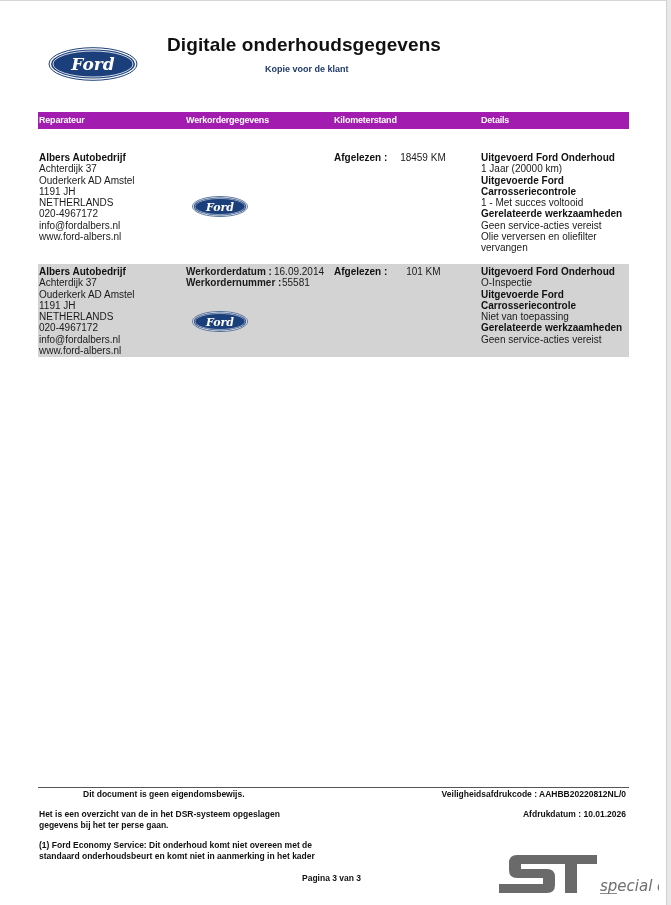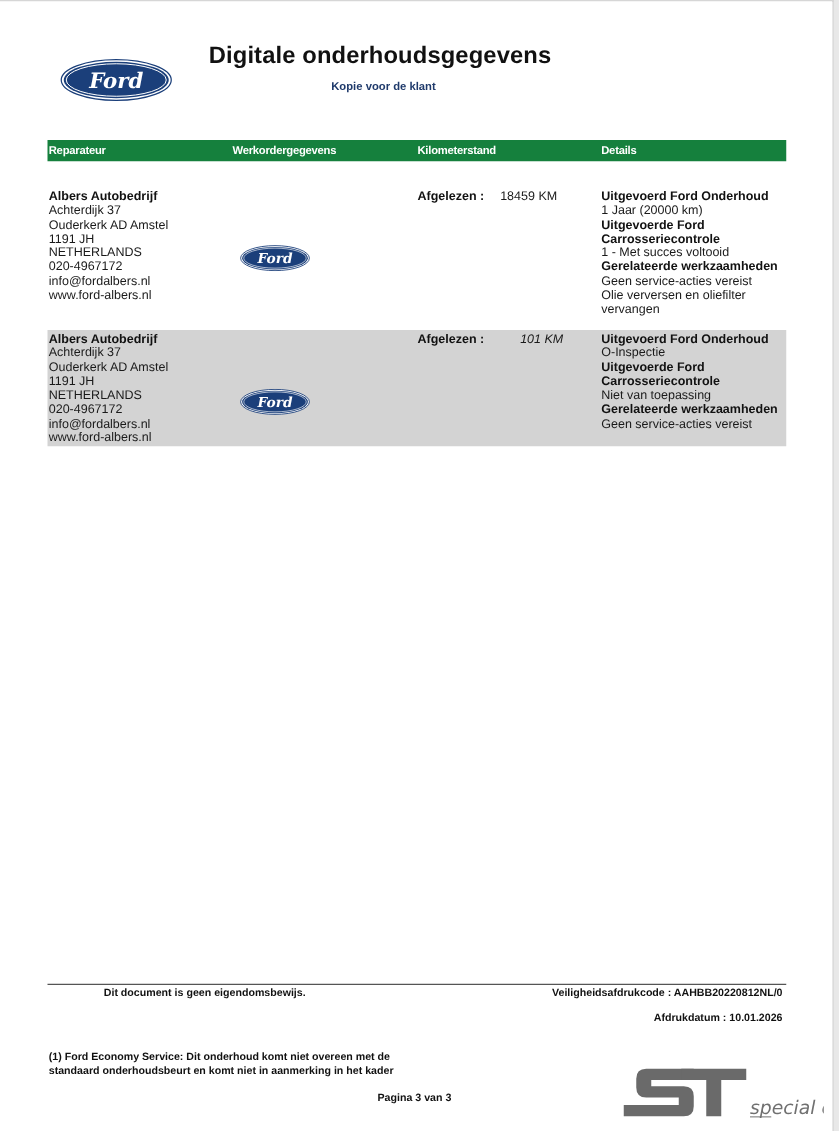--- a/index.html
+++ b/index.html
@@ -13,21 +13,21 @@
     .logo-main { left: 48px; top: 46px; width: 90px; height: 34px; }
     .title {
       left: 0; top: 33px; width: 527px; padding-left: 167px;
       font-size: 19px; font-weight: bold; color: #111; letter-spacing: 0.1px;
       font-family: "Liberation Sans", sans-serif;
     }
     .subtitle {
       left: 265px; top: 63px; font-size: 9px; font-weight: bold; color: #1f3a6b;
     }
     .header-bar {
-      left: 38px; top: 111px; width: 591px; height: 17px; background: #15803d;
+      left: 38px; top: 111px; width: 591px; height: 17px; background: #a21caf;
       color: #fff; font-size: 9px; font-weight: bold;
     }
     .header-bar span { position: absolute; top: 3px; letter-spacing: -0.2px; }
     .row { left: 38px; width: 591px; }
     .row.gray { background: #d3d3d3; }
     .cell { position: absolute; font-size: 10px; line-height: 11.3px; color: #1a1a1a; }
     .b { font-weight: bold; color: #111; }
     .wo-line { white-space: nowrap; }
     .wo-label { display: inline-block; font-weight: bold; }
     .wo-val { display: inline-block; margin-left: 6px; }
@@ -96,29 +96,37 @@
     <div class="cell" style="left:1px; top:2px;">
       <div class="b">Albers Autobedrijf</div>
       <div>Achterdijk 37</div>
       <div>Ouderkerk AD Amstel</div>
       <div>1191 JH</div>
       <div>NETHERLANDS</div>
       <div>020-4967172</div>
       <div>info@fordalbers.nl</div>
       <div>www.ford-albers.nl</div>
     </div>
+    <div class="cell" style="left:148px; top:2px;">
+      <div class="wo-line">
+        <span class="wo-label" style="width:82px;">Werkorderdatum :</span><span class="wo-val">16.09.2014</span>
+      </div>
+      <div class="wo-line">
+        <span class="wo-label" style="width:90px;">Werkordernummer :</span><span class="wo-val">55581</span>
+      </div>
+    </div>
     <svg class="small-logo" style="left:154px; top:47px;" viewBox="0 0 56 21">
       <ellipse cx="28" cy="10.5" rx="27.5" ry="10" fill="#ffffff" stroke="#1b3f7a" stroke-width="0.7"></ellipse>
       <ellipse cx="28" cy="10.5" rx="26.3" ry="9" fill="#1b3f7a"></ellipse>
       <ellipse cx="28" cy="10.5" rx="25" ry="8" fill="none" stroke="#ffffff" stroke-width="0.5"></ellipse>
       <text x="28" y="14.5" text-anchor="middle" fill="#ffffff" font-family="'DejaVu Serif', serif" font-style="italic" font-weight="bold" font-size="11">Ford</text>
     </svg>
     <div class="cell" style="left:296px; top:2px;">
       <span class="b">Afgelezen :</span>
-      <span style="margin-left:26px;font-style:italic;">101 KM</span>
+      <span style="margin-left:16px;">101 KM</span>
     </div>
     <div class="cell" style="left:443px; top:2px;">
       <div class="b">Uitgevoerd Ford Onderhoud</div>
       <div>O-Inspectie</div>
       <div class="b">Uitgevoerde Ford</div>
       <div class="b">Carrosseriecontrole</div>
       <div>Niet van toepassing</div>
       <div class="b">Gerelateerde werkzaamheden</div>
       <div>Geen service-acties vereist</div>
     </div>
@@ -126,20 +134,24 @@
 
   <div class="abs footer-line"></div>
 
   <div class="abs ftxt" style="left:39px; top:788px;padding-left:44px;">Dit document is geen eigendomsbewijs.</div>
 
   <div class="abs ftxt" style="right:40px; top:788px; text-align:right;">
     <span>Veiligheidsafdrukcode :</span>
     <span>AAHBB20220812NL/0</span>
   </div>
 
+  <div class="abs ftxt" style="left:39px; top:808px;">
+    <div>Het is een overzicht van de in het DSR-systeem opgeslagen</div>
+    <div>gegevens bij het ter perse gaan.</div>
+  </div>
 
   <div class="abs ftxt" style="right:40px; top:808px; text-align:right;">
     <span>Afdrukdatum :</span>
     <span>10.01.2026</span>
   </div>
 
   <div class="abs ftxt" style="left:39px; top:839px; font-weight:normal; color:#111;">
     <div style="font-weight:bold;">(1) Ford Economy Service: Dit onderhoud komt niet overeen met de</div>
     <div style="font-weight:bold;">standaard onderhoudsbeurt en komt niet in aanmerking in het kader</div>
   </div>

